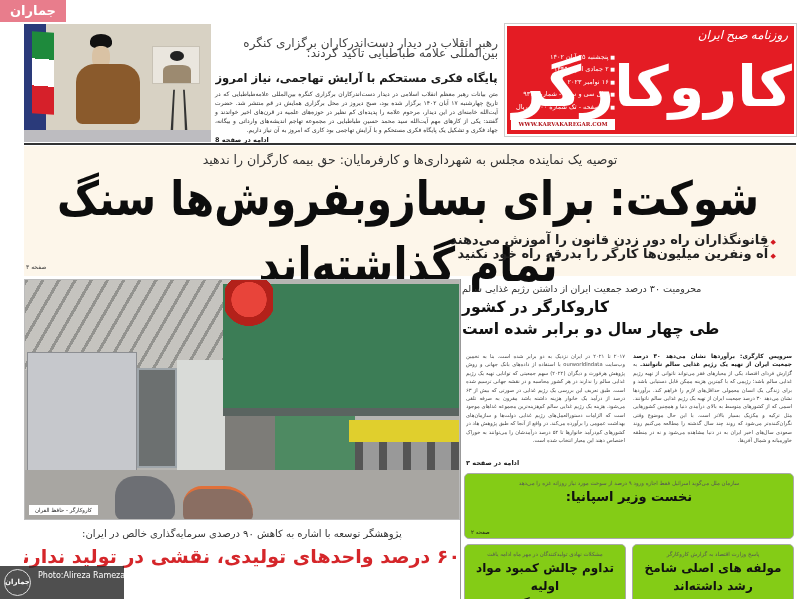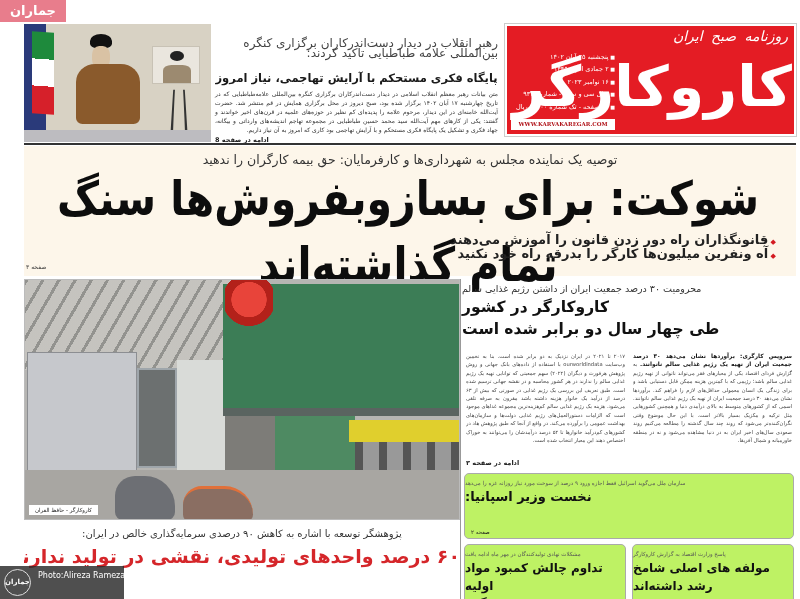--- a/index.html
+++ b/index.html
@@ -25,21 +25,21 @@
 
   
   .top-story { left: 215px; top: 38px; width: 283px; direction: rtl; text-align: right; }
   .top-kicker { font-size: 12px; color: #444; line-height: 10px; }
   .top-headline { font-size: 11.5px; font-weight: bold; text-align: center; line-height: 16px; margin: 12px 0 3px; }
   .top-body { font-size: 6px; color: #333; line-height: 9px; text-align: justify; }
   .top-more { font-size: 6.5px; font-weight: bold; margin-top: 2px; text-align: left; }
 
   
   .masthead { left: 505px; top: 24px; width: 291px; height: 112px; background: #e41c24; border: 2px solid #fff; outline: 1px solid #ccc; overflow: hidden; direction: rtl; }
-  .mast-tagline { position: absolute; right: 6px; top: 2px; color: #fff; font-size: 14px; font-style: italic; font-family: Liberation Mono, monospace; }
+  .mast-tagline { position: absolute; right: 6px; top: 2px; color: #fff; font-size: 12px; font-style: italic; font-family: Liberation Serif, serif; }
   .mast-title { position: absolute; right: 2px; top: 18px; color: #fff; font-size: 56px; font-weight: bold; line-height: 86px; letter-spacing: -2px; font-family: "DejaVu Sans", sans-serif; transform: scaleX(1.02); transform-origin: right; }
   .mast-info { position: absolute; left: 8px; top: 25px; width: 100px; direction: rtl; }
   .mast-info div { color: #fff; font-size: 6.5px; line-height: 12.4px; white-space: nowrap; }
   .mast-info div::before { content: "■ "; font-size: 5px; }
   .mast-url { position: absolute; left: 4px; bottom: 4px; width: 104px; height: 11px; background: #fff; color: #b01218; font-size: 5.5px; line-height: 11px; text-align: center; font-weight: bold; direction: ltr; font-family: "DejaVu Serif", serif; }
 
   .rule-top { left: 24px; top: 143px; width: 772px; height: 2px; background: #333; }
 
   
   .lead { left: 24px; top: 146px; width: 772px; height: 130px; background: #fdf6ea; direction: rtl; }
@@ -82,21 +82,21 @@
   .rc-header { left: 462px; top: 279px; width: 334px; direction: rtl; text-align: left; }
   .rc-kicker { font-size: 9.5px; color: #333; line-height: 14px; margin-top: 3px; }
   .rc-headline { font-size: 15.5px; font-weight: bold; line-height: 22px; color: #111; }
   .rc-body { left: 462px; top: 352px; width: 334px; height: 114px; direction: rtl; display: flex; gap: 8px; padding: 0 4px; }
   .rc-col { flex: 1; font-size: 5.2px; line-height: 8.4px; color: #444; text-align: justify; overflow: hidden; }
   .rc-col .lead-in { font-weight: bold; color: #111; font-size: 5.8px; }
   .rc-more { left: 462px; top: 459px; width: 160px; direction: rtl; font-size: 6.5px; font-weight: bold; text-align: left; padding-left: 4px; }
   .vline { left: 460px; top: 279px; width: 1px; height: 320px; background: #999; }
 
   
-  .box { border: 1px solid #aaa; border-radius: 5px; direction: rtl; text-align: left; background: #bef264; }
+  .box { border: 1px solid #aaa; border-radius: 5px; direction: rtl; text-align: center; background: #84cc16; }
   .box-spain { left: 464px; top: 473px; width: 330px; height: 66px; }
   .box-kicker { font-size: 5.5px; color: #555; line-height: 10px; margin-top: 4px; }
   .box-headline { font-size: 13px; font-weight: bold; line-height: 18px; color: #111; }
   .box-page { position: absolute; left: 6px; bottom: 3px; font-size: 5.5px; }
   .box-mat { left: 464px; top: 544px; width: 162px; height: 60px; }
   .box-growth { left: 632px; top: 544px; width: 162px; height: 60px; }
   .box-mat .box-headline, .box-growth .box-headline { font-size: 12px; line-height: 18px; }
 </style>
 </head>
 <body>

